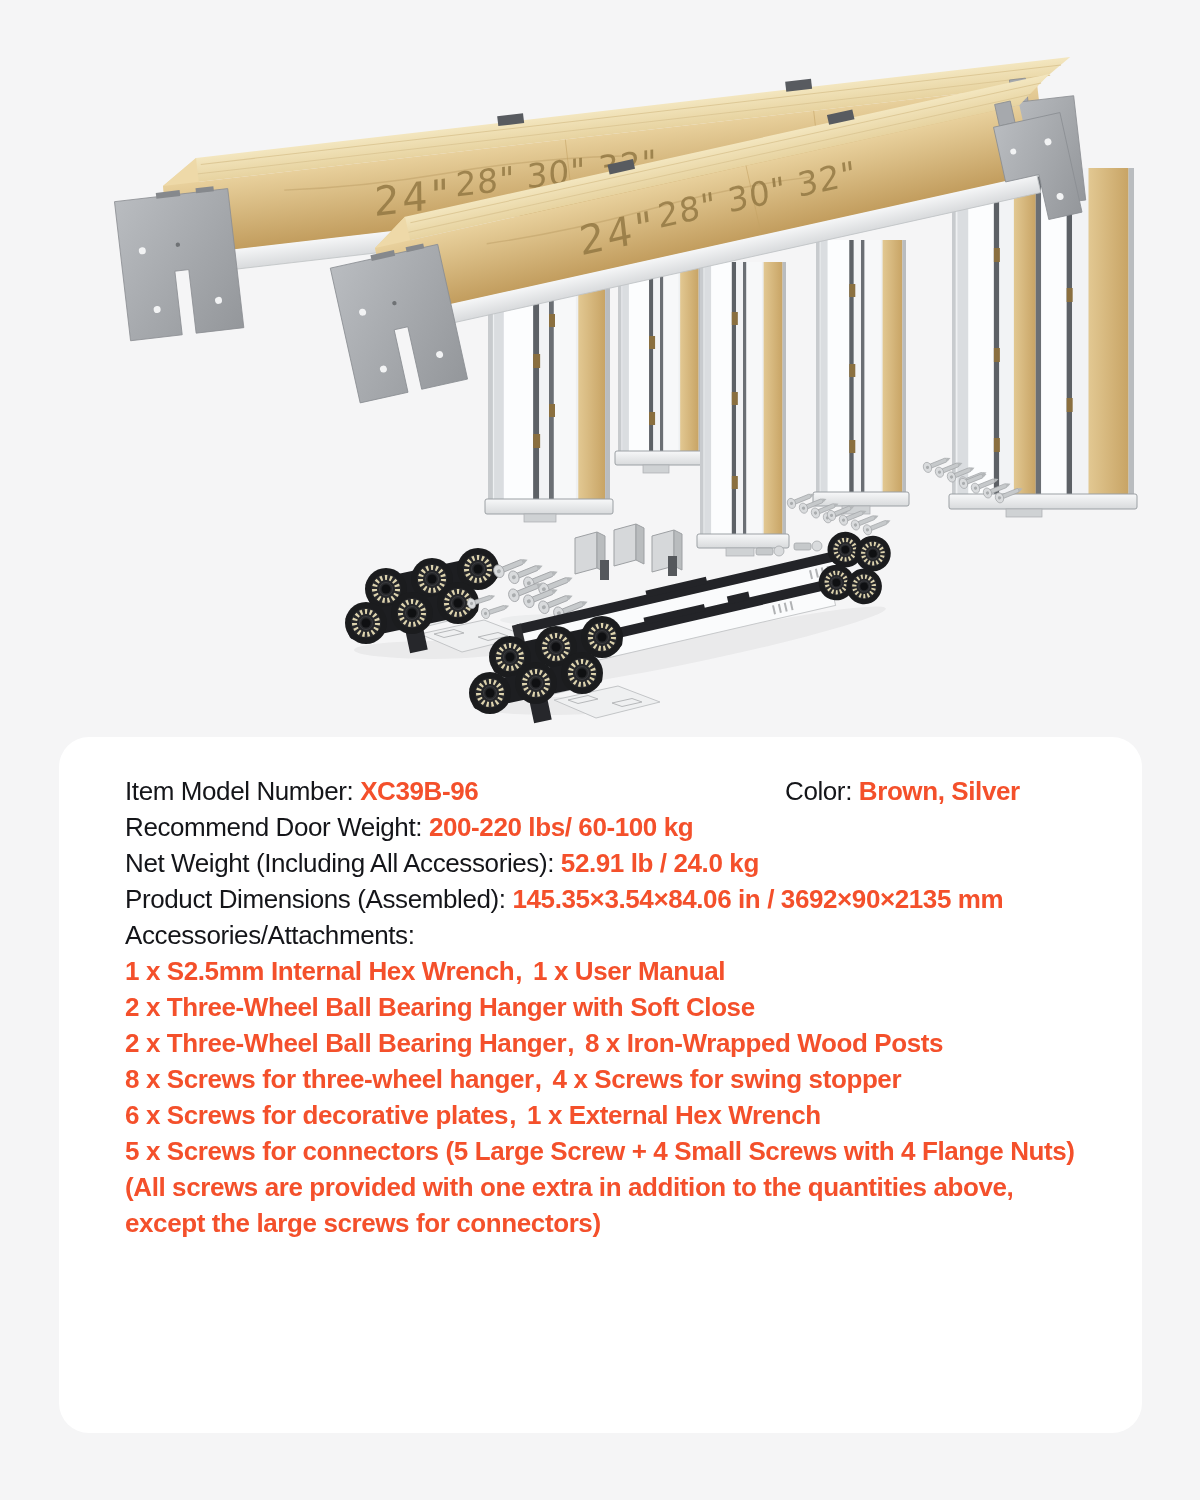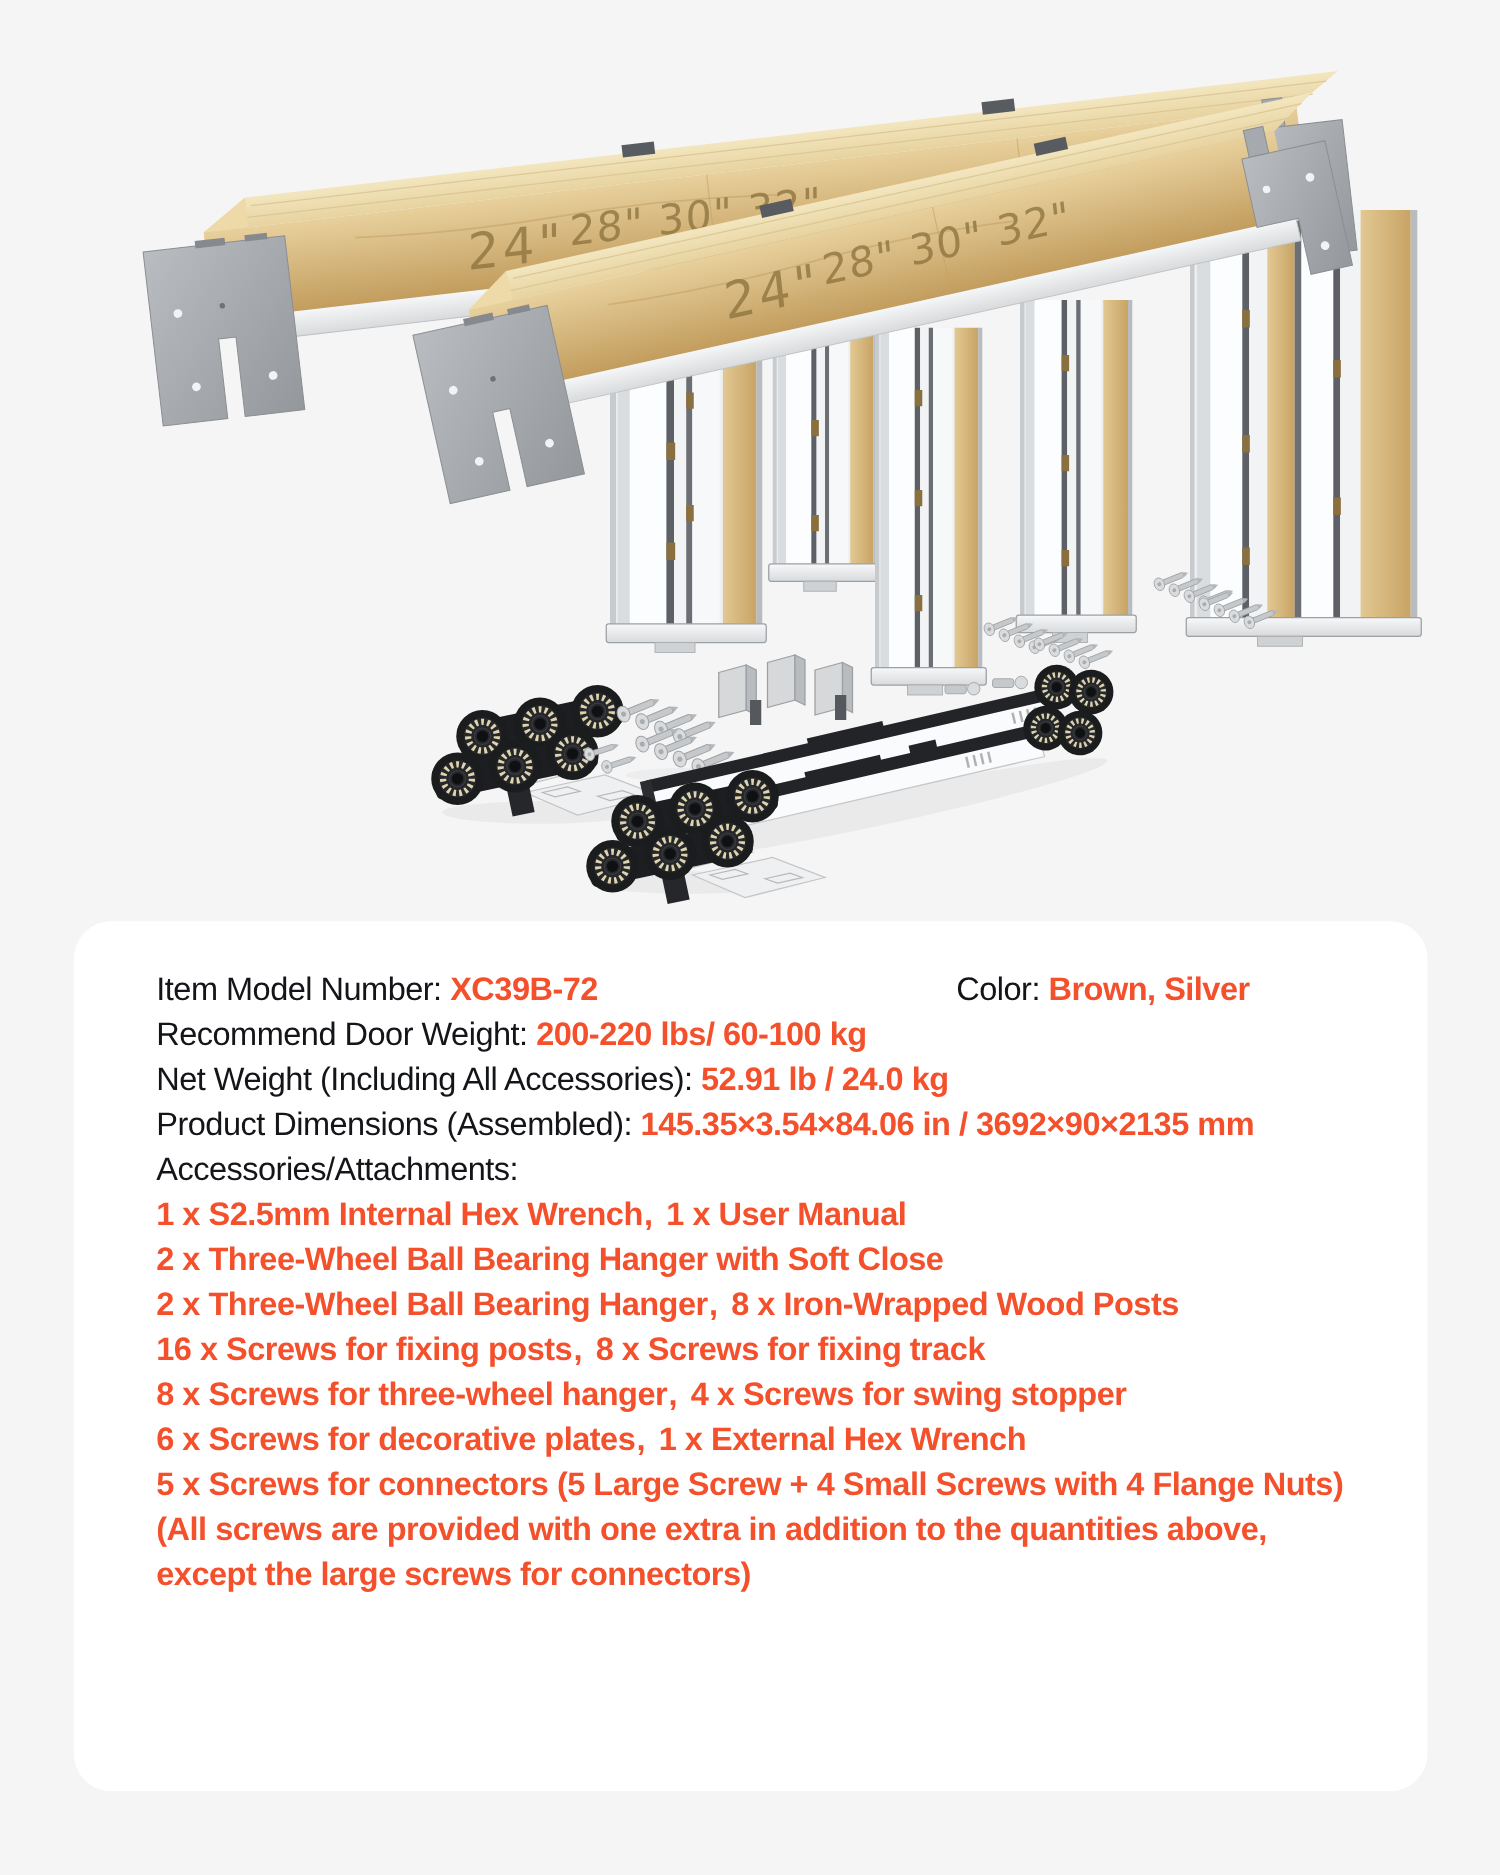--- a/index.html
+++ b/index.html
@@ -12,21 +12,21 @@
   .photo{position:absolute;left:0;top:0;width:1200px;height:737px;}
   .card{
     position:absolute;left:59px;top:737px;width:1083px;height:696px;
     background:#ffffff;border-radius:30px;
   }
   .specs{position:absolute;left:66px;top:36px;width:960px;}
   .line{height:36px;line-height:36px;font-size:26px;letter-spacing:-0.4px;
         white-space:nowrap;position:relative;color:#141519;}
   .lbl{font-weight:400;}
   .val{font-weight:700;color:#f4502b;}
-  .right{position:absolute;left:640px;top:0;}
+  .right{position:absolute;left:660px;top:0;}
   .sep{padding:0 11px 0 1px;}
   .sep2{padding:0 13px 0 1px;}
   svg text{font-family:"DejaVu Sans","Liberation Sans",sans-serif;}
 </style>
 </head>
 <body>
 
 <div class="stage">
 
   <svg class="photo" viewBox="0 0 1200 737">
@@ -333,29 +333,28 @@
     <g>
       <use href="#screwrow" transform="translate(790,504) scale(0.8)"></use>
       <use href="#screwrow" transform="translate(830,516) scale(0.8)"></use>
       <use href="#screwrow" transform="translate(926,468) scale(0.8)"></use>
       <use href="#screwrow" transform="translate(962,484) scale(0.8)"></use>
     </g>
   </svg>
 
   <div class="card">
     <div class="specs">
-        <div class="line"><span class="lbl">Item Model Number: </span><span class="val">XC39B-72</span><span class="right"><span class="lbl">Color: </span><span class="val">Brown, Silver</span></span></div>
+        <div class="line"><span class="lbl">Item Model Number: </span><span class="val">XC39B-96</span><span class="right"><span class="lbl">Color: </span><span class="val">Brown, Silver</span></span></div>
         <div class="line"><span class="lbl">Recommend Door Weight: </span><span class="val">200-220 lbs/ 60-100 kg</span></div>
         <div class="line"><span class="lbl">Net Weight (Including All Accessories): </span><span class="val">52.91 lb / 24.0 kg</span></div>
         <div class="line"><span class="lbl">Product Dimensions (Assembled): </span><span class="val">145.35×3.54×84.06 in / 3692×90×2135 mm</span></div>
         <div class="line"><span class="lbl">Accessories/Attachments:</span></div>
         <div class="line"><span class="val">1 x S2.5mm Internal Hex Wrench<span class="sep">,</span>1 x User Manual</span></div>
         <div class="line"><span class="val">2 x Three-Wheel Ball Bearing Hanger with Soft Close</span></div>
         <div class="line"><span class="val">2 x Three-Wheel Ball Bearing Hanger<span class="sep">,</span>8 x Iron-Wrapped Wood Posts</span></div>
-        <div class="line"><span class="val">16 x Screws for fixing posts<span class="sep">,</span>8 x Screws for fixing track</span></div>
         <div class="line"><span class="val">8 x Screws for three-wheel hanger<span class="sep">,</span>4 x Screws for swing stopper</span></div>
         <div class="line"><span class="val">6 x Screws for decorative plates<span class="sep">,</span>1 x External Hex Wrench</span></div>
         <div class="line"><span class="val">5 x Screws for connectors (5 Large Screw + 4 Small Screws with 4 Flange Nuts)</span></div>
         <div class="line"><span class="val">(All screws are provided with one extra in addition to the quantities above,</span></div>
         <div class="line"><span class="val">except the large screws for connectors)</span></div>
       </div>
   </div>
 
 </div>
 

